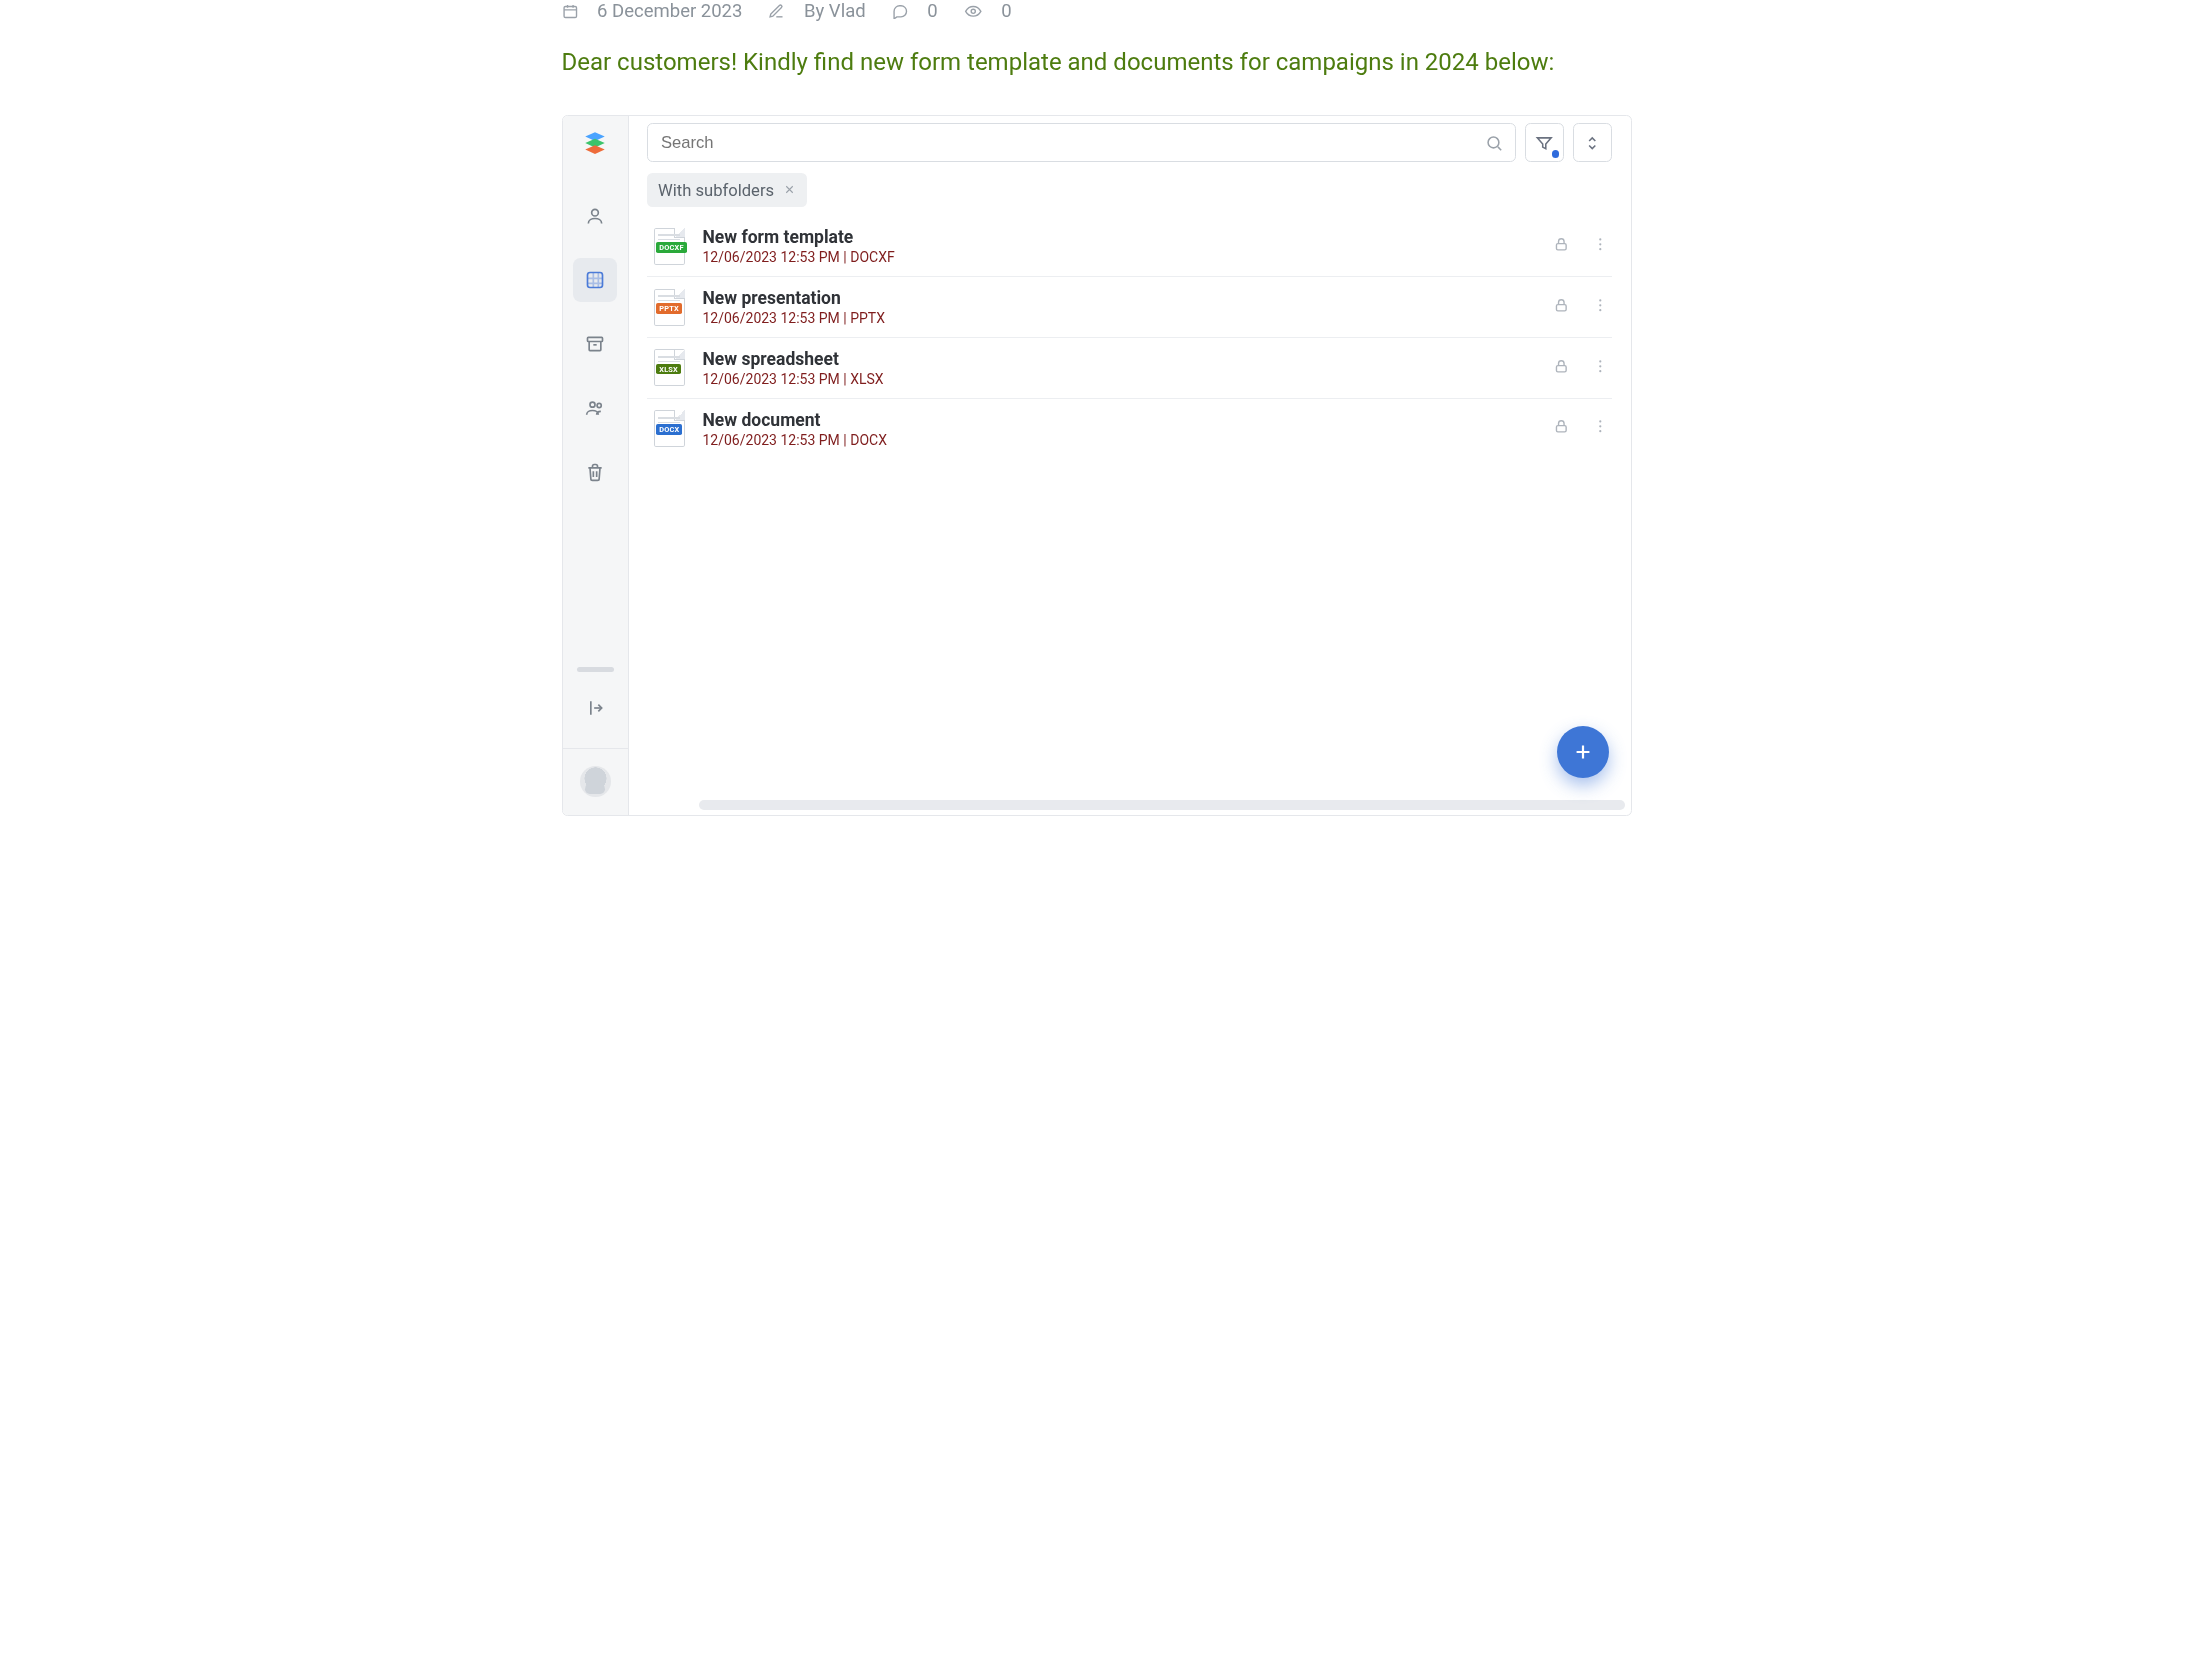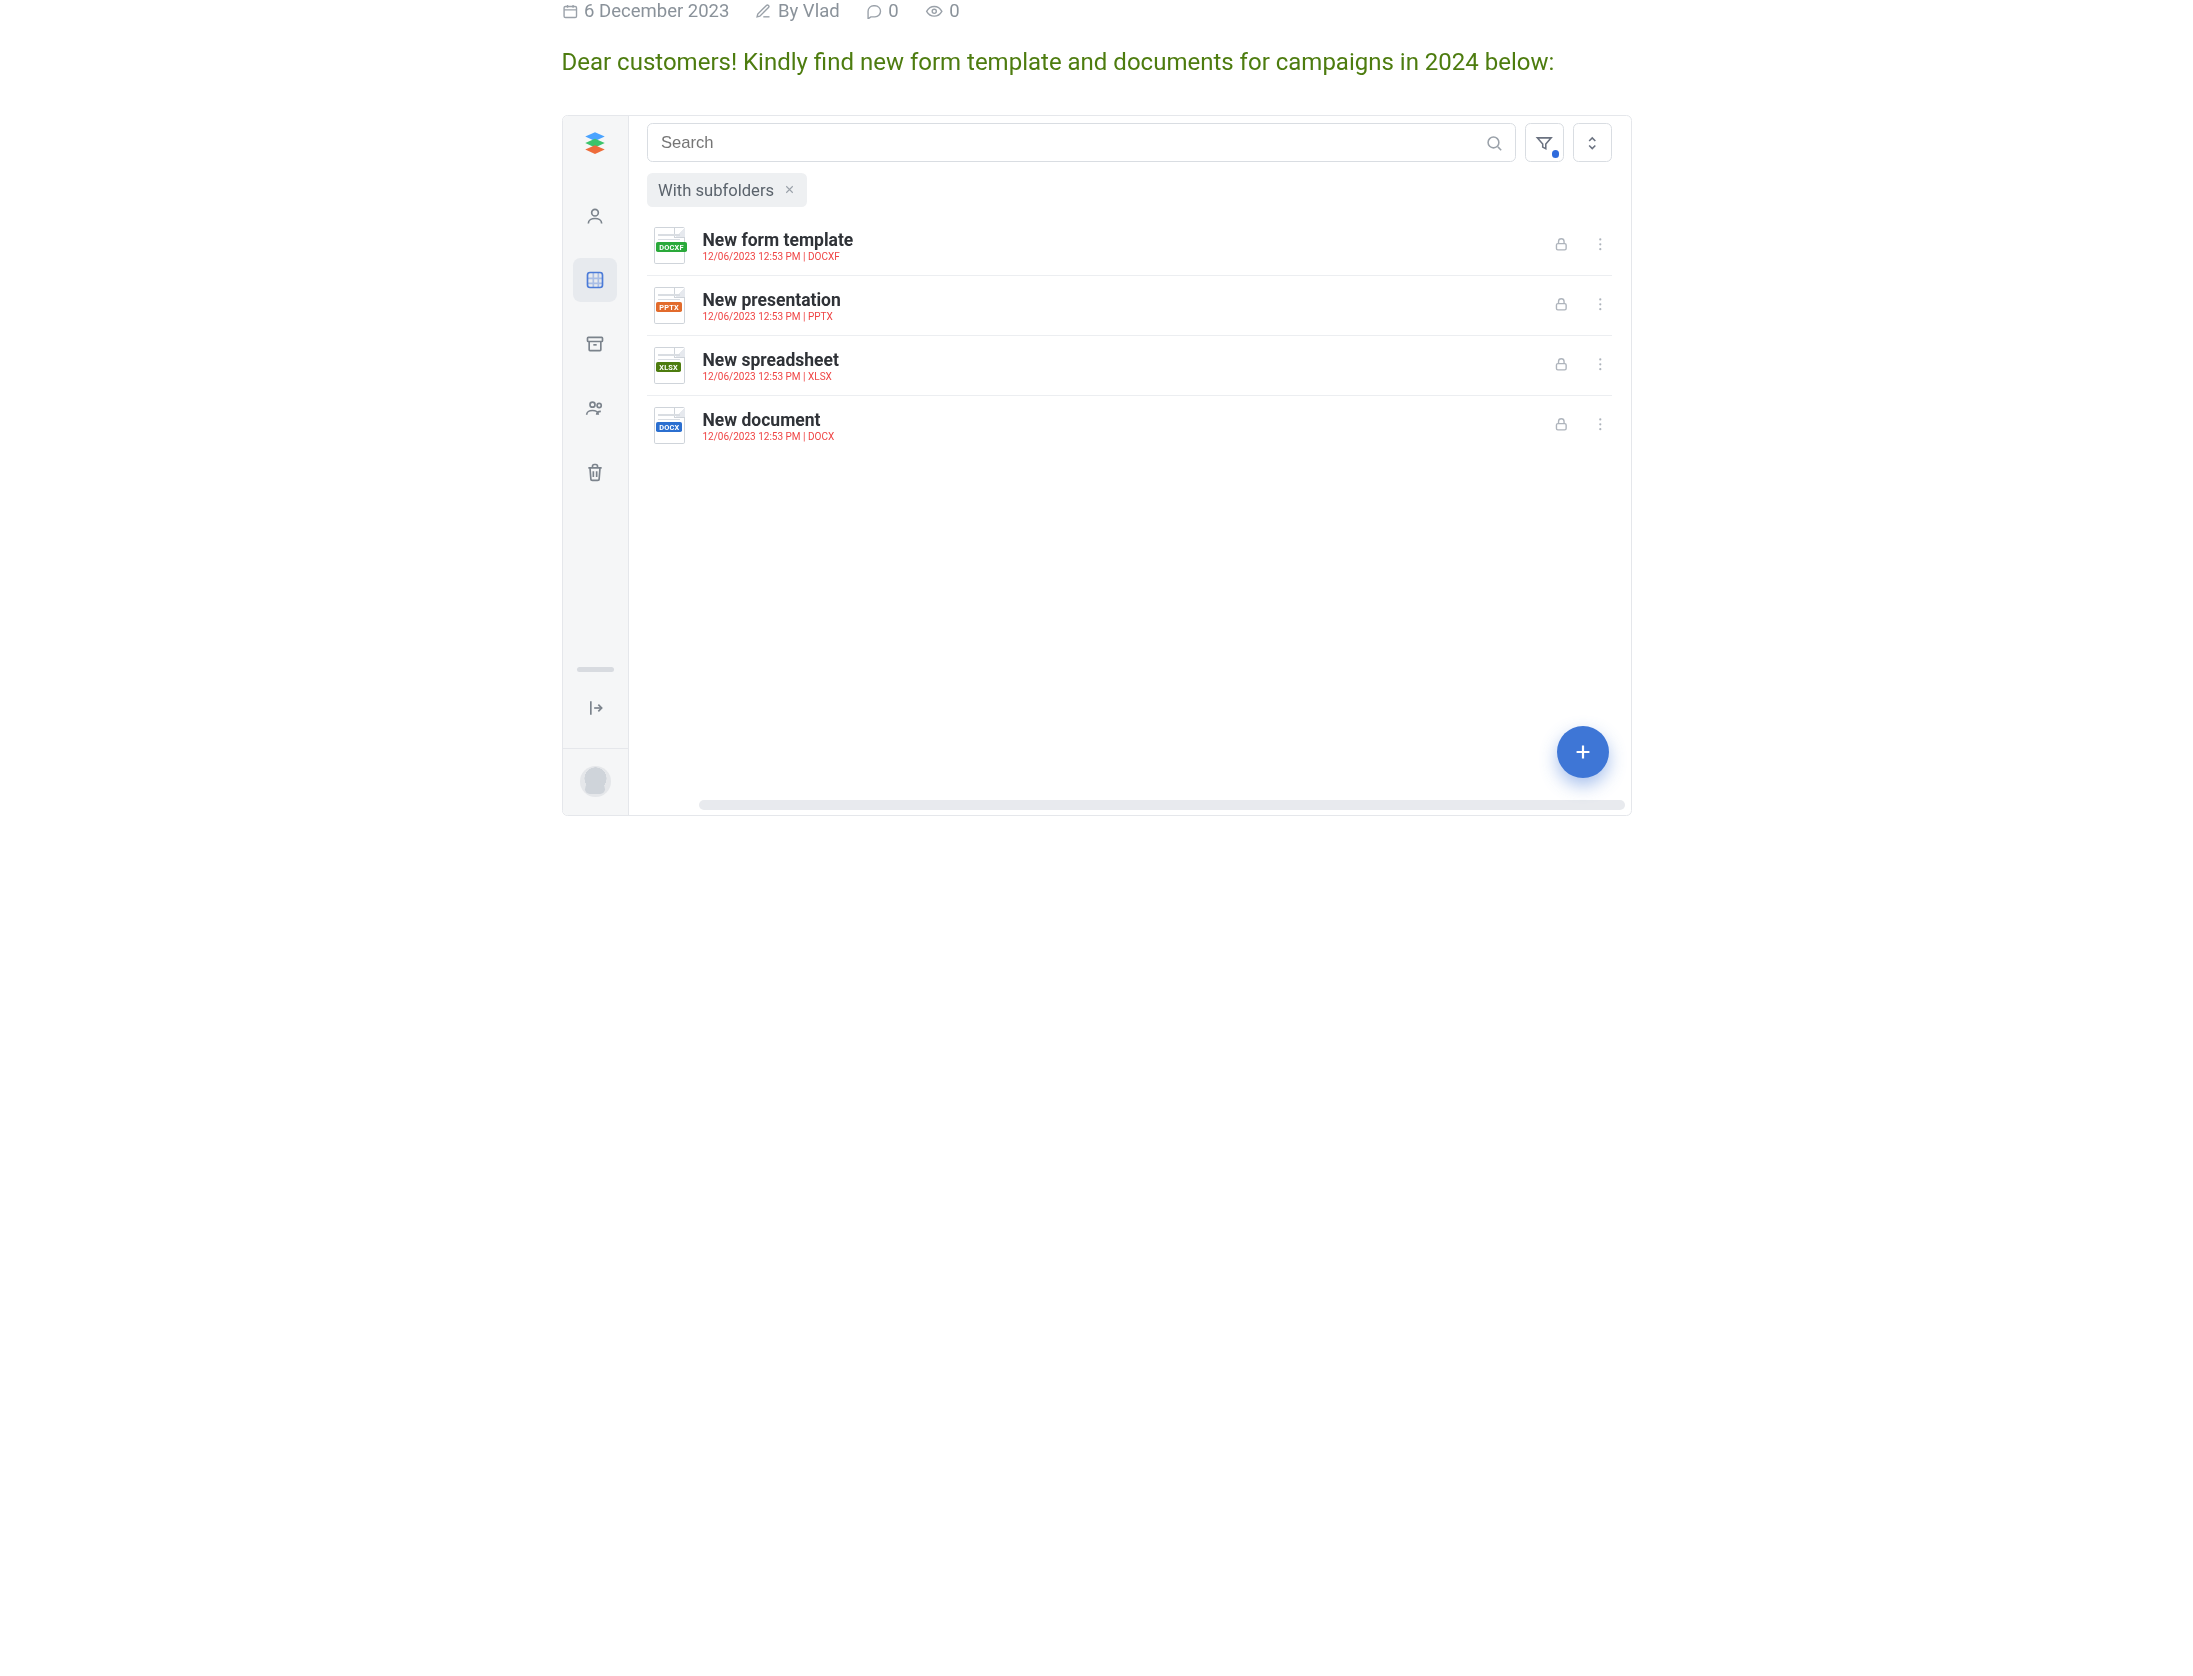--- a/index.html
+++ b/index.html
@@ -5,21 +5,21 @@
   :root{
     --text:#333; --muted:#828a94; --muted2:#9aa1a9; --border:#e5e7eb;
     --bg:#ffffff; --panel:#f5f6f7; --chip:#eef0f2; --row:#ffffff;
     --fab:#3e76d6;
   }
   *{box-sizing:border-box}
   html,body{margin:0;background:#fff;font-family:-apple-system,BlinkMacSystemFont,"Segoe UI",Roboto,Helvetica,Arial,sans-serif;color:#333}
   .page{max-width:1144px;margin:0 auto;padding:0 37px 37px}
   h1.title{margin:16.6px 0 26px 26px;font-weight:800;font-size:52px;color:#333;letter-spacing:-0.5px}
   .meta{display:flex;gap:26px;align-items:center;color:#8a929a;font-size:18.5px;margin-left:0}
-  .meta .item{display:inline-flex;align-items:center;gap:6px}
+  .meta .item{display:inline-flex;align-items:center;gap:19px}
   .meta svg{flex:0 0 auto}
   .intro{font-size:24px;color:#4d7c0f;margin:26px 0 39px}
 
   
   .app{width:100%;height:701px;border:0.9px solid var(--border);border-radius:5.5px;overflow:hidden;display:flex;background:#fff}
   .app .side{width:66px;background:var(--panel);border-right:0.9px solid var(--border);display:flex;flex-direction:column;align-items:center;padding-top:13px;gap:16.6px}
   .side .logo{width:26px;height:26px;display:block}
   .side .nav{display:flex;flex-direction:column;gap:20px;margin-top:22px;align-items:center}
   .side .nav .btn{width:44px;height:44px;border-radius:7.4px;display:flex;align-items:center;justify-content:center;color:#7b838c}
   .side .nav .btn.active{background:#e7eaee;color:#4b7bd8}
@@ -44,21 +44,21 @@
   .chips{padding:3.7px 18.5px 9.2px 18.5px}
   .chip{display:inline-flex;align-items:center;gap:9.2px;background:var(--chip);padding:7.4px 11px;border-radius:5.5px;color:#5b636c;font-size:16.6px}
   .chip .x{color:#9aa1a9}
 
   .list{padding:0 18.5px}
   .row{display:flex;align-items:center;gap:14.8px;padding:11px 3.7px;border-bottom:0.9px solid #eceef1;flex-wrap:nowrap}
   .row:last-child{border-bottom:0}
   .row .thumb{width:37px;height:37px;display:flex;align-items:center;justify-content:center;flex:0 0 37px}
   .row .txt{display:flex;flex-direction:column;gap:1.8px;flex:1 1 auto;min-width:0}
   .row .name-txt{font-weight:700;font-size:17.5px;color:#2f3237}
-  .row .sub{font-size:10px;color:#ef4444}
+  .row .sub{font-size:14px;color:#7f1d1d}
   .row .lock{color:#aeb4bc;flex:0 0 auto}
   .row .more{color:#aeb4bc;flex:0 0 auto;margin-left:7.4px}
 
   .list-area{flex:1;overflow:auto}
 
   .fab{position:absolute;right:22px;bottom:37px;width:52px;height:52px;border-radius:50%;background:var(--fab);color:#fff;display:flex;align-items:center;justify-content:center;box-shadow:0 7.4px 16.6px rgba(62,118,214,0.45)}
 
   .bottom-scroll{height:9.2px;background:#e8eaee;margin:0 5.5px 5.5px 70px;border-radius:5.5px}
 
   

